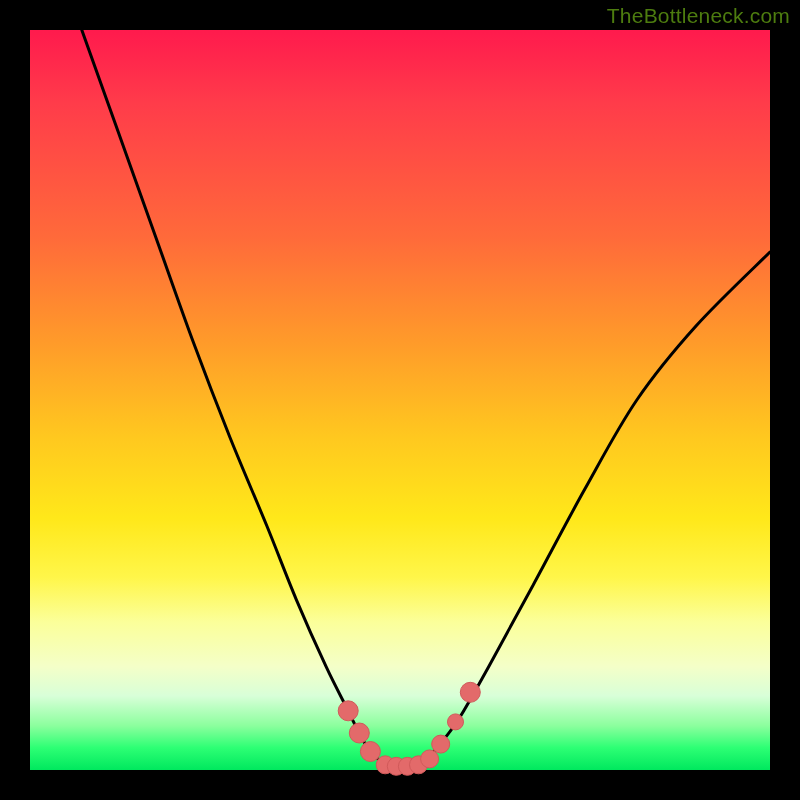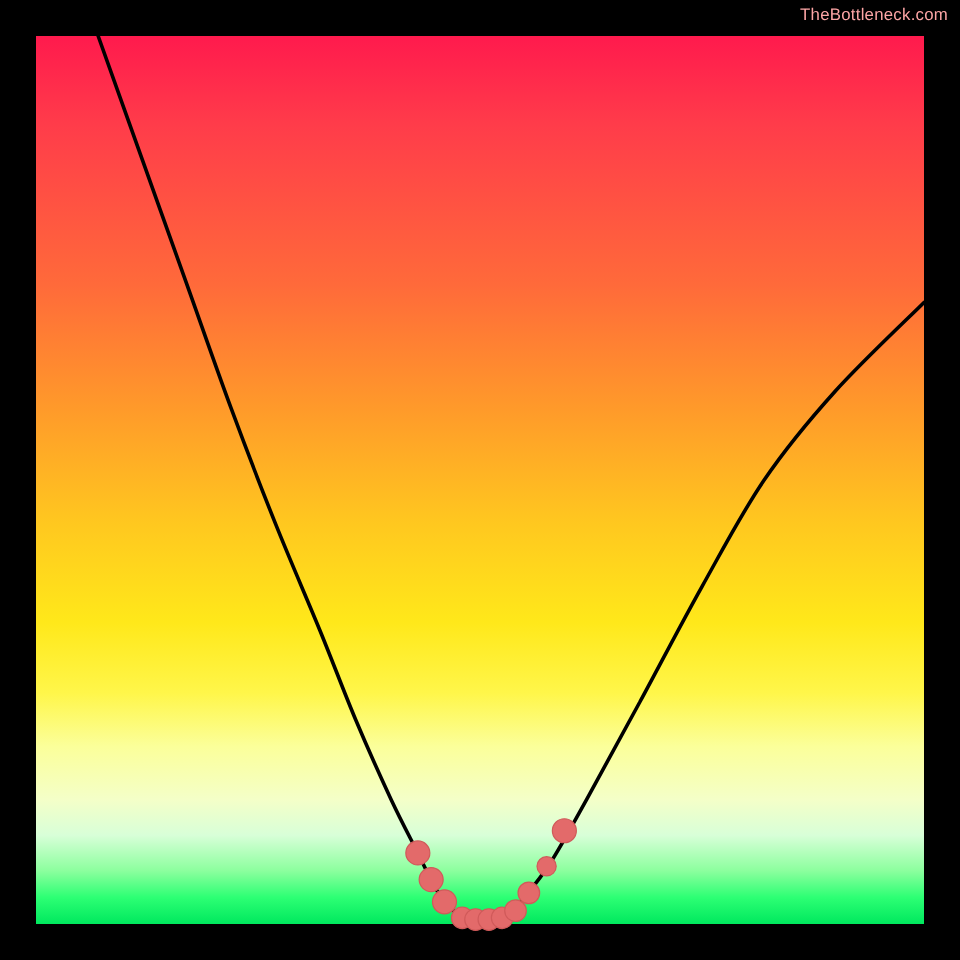--- a/index.html
+++ b/index.html
@@ -48,22 +48,22 @@
     top: 0;
     left: 0;
     width: 740px;
     height: 740px;
     overflow: visible;
   }
   .watermark {
     position: absolute;
     top: 4px;
     right: 10px;
-    color: #fca5a5;
-    font-size: 14px;
+    color: #4d7c0f;
+    font-size: 21px;
     font-weight: 400;
     letter-spacing: 0.2px;
     user-select: none;
   }
 </style>
 </head>
 <body>
 
 <div class="frame">
   <div class="plot">

